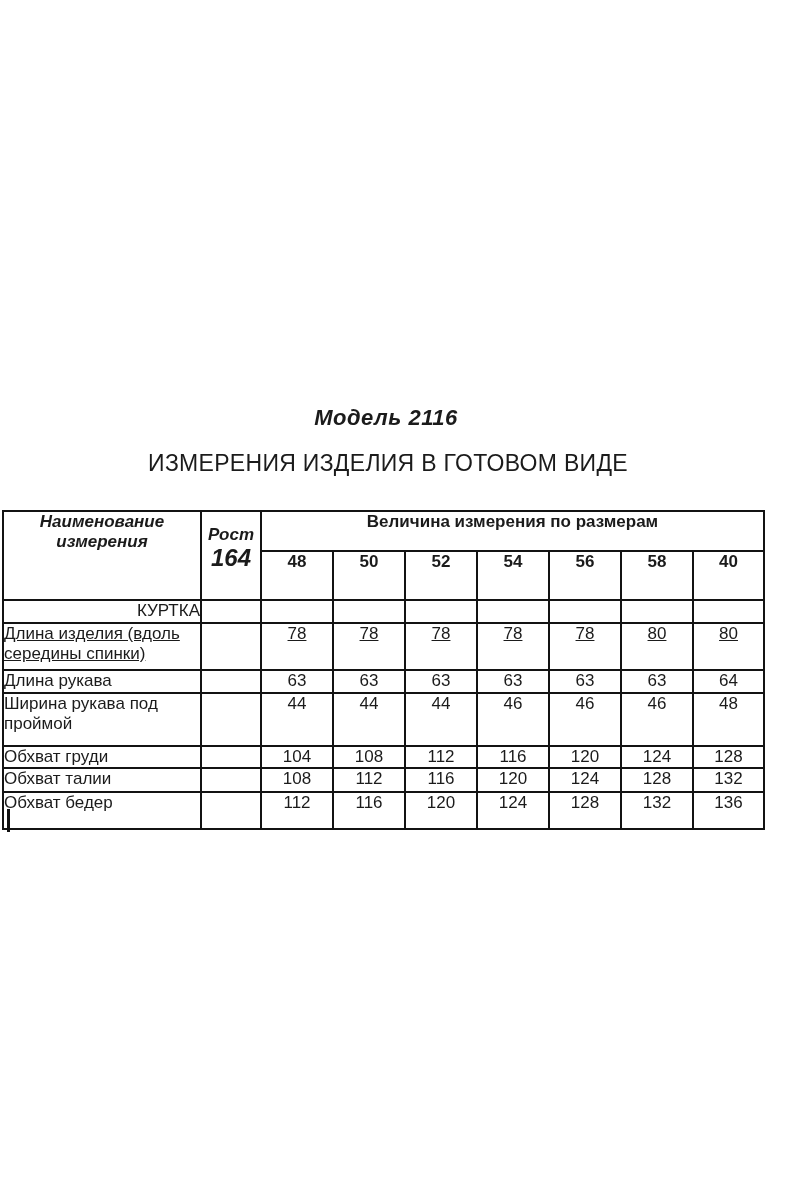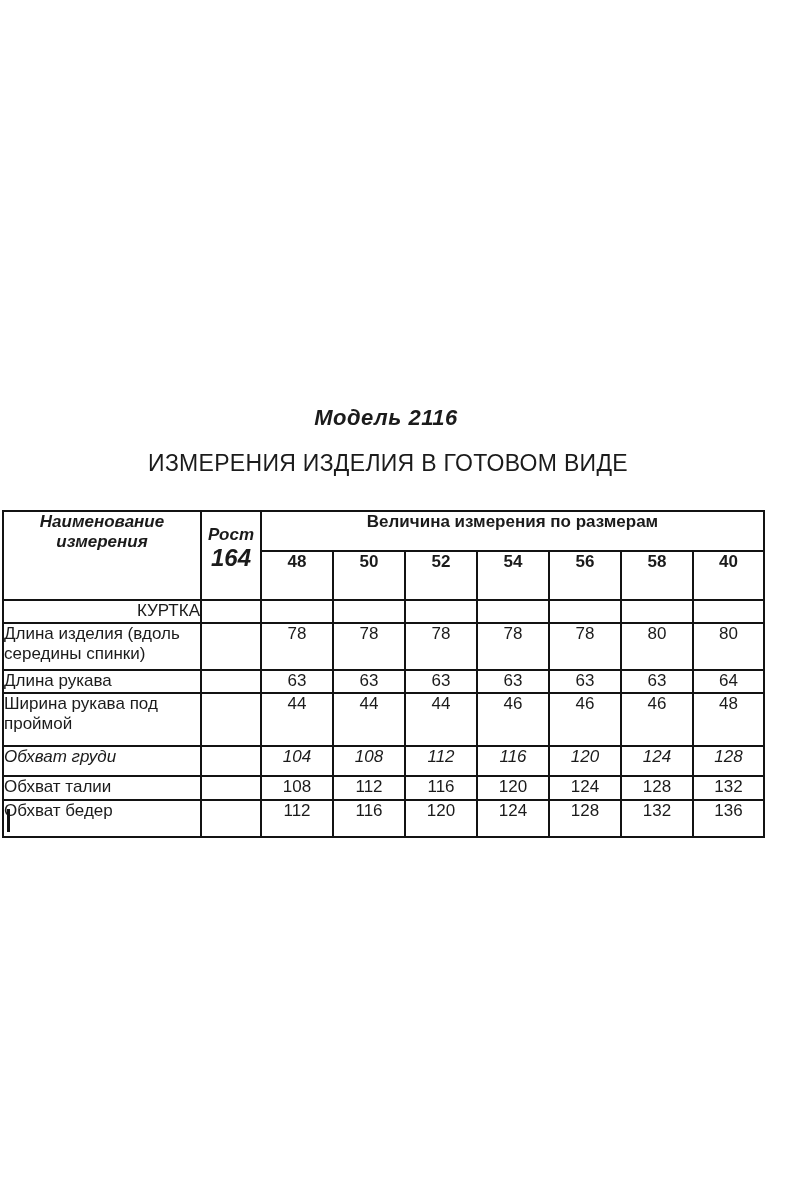--- a/index.html
+++ b/index.html
@@ -50,24 +50,24 @@
     border: 2px solid #131313;
     padding: 0;
     vertical-align: top;
     font-size: 17px;
     line-height: 20px;
     overflow: hidden;
   }
   tr.hrow1 { height: 40px; }
   tr.hrow2 { height: 49px; }
   tr.r-section { height: 23px; }
-  tr.r-tall1 { height: 47px; }
+  tr.r-tall1 { height: 47px; text-decoration: underline; }
   tr.r-short1 { height: 23px; margin-top: 16px; }
   tr.r-tall2 { height: 53px; }
-  tr.r-short2 { height: 30px; font-style: italic; }
+  tr.r-short2 { height: 22px; }
   tr.r-short3 { height: 24px; border-radius: 8px; }
   tr.r-short4 { height: 37px; }
 
   th.name-h {
     font-weight: bold;
     font-style: italic;
     text-align: center;
     vertical-align: middle;
     line-height: 23px;
     font-size: 17px;

